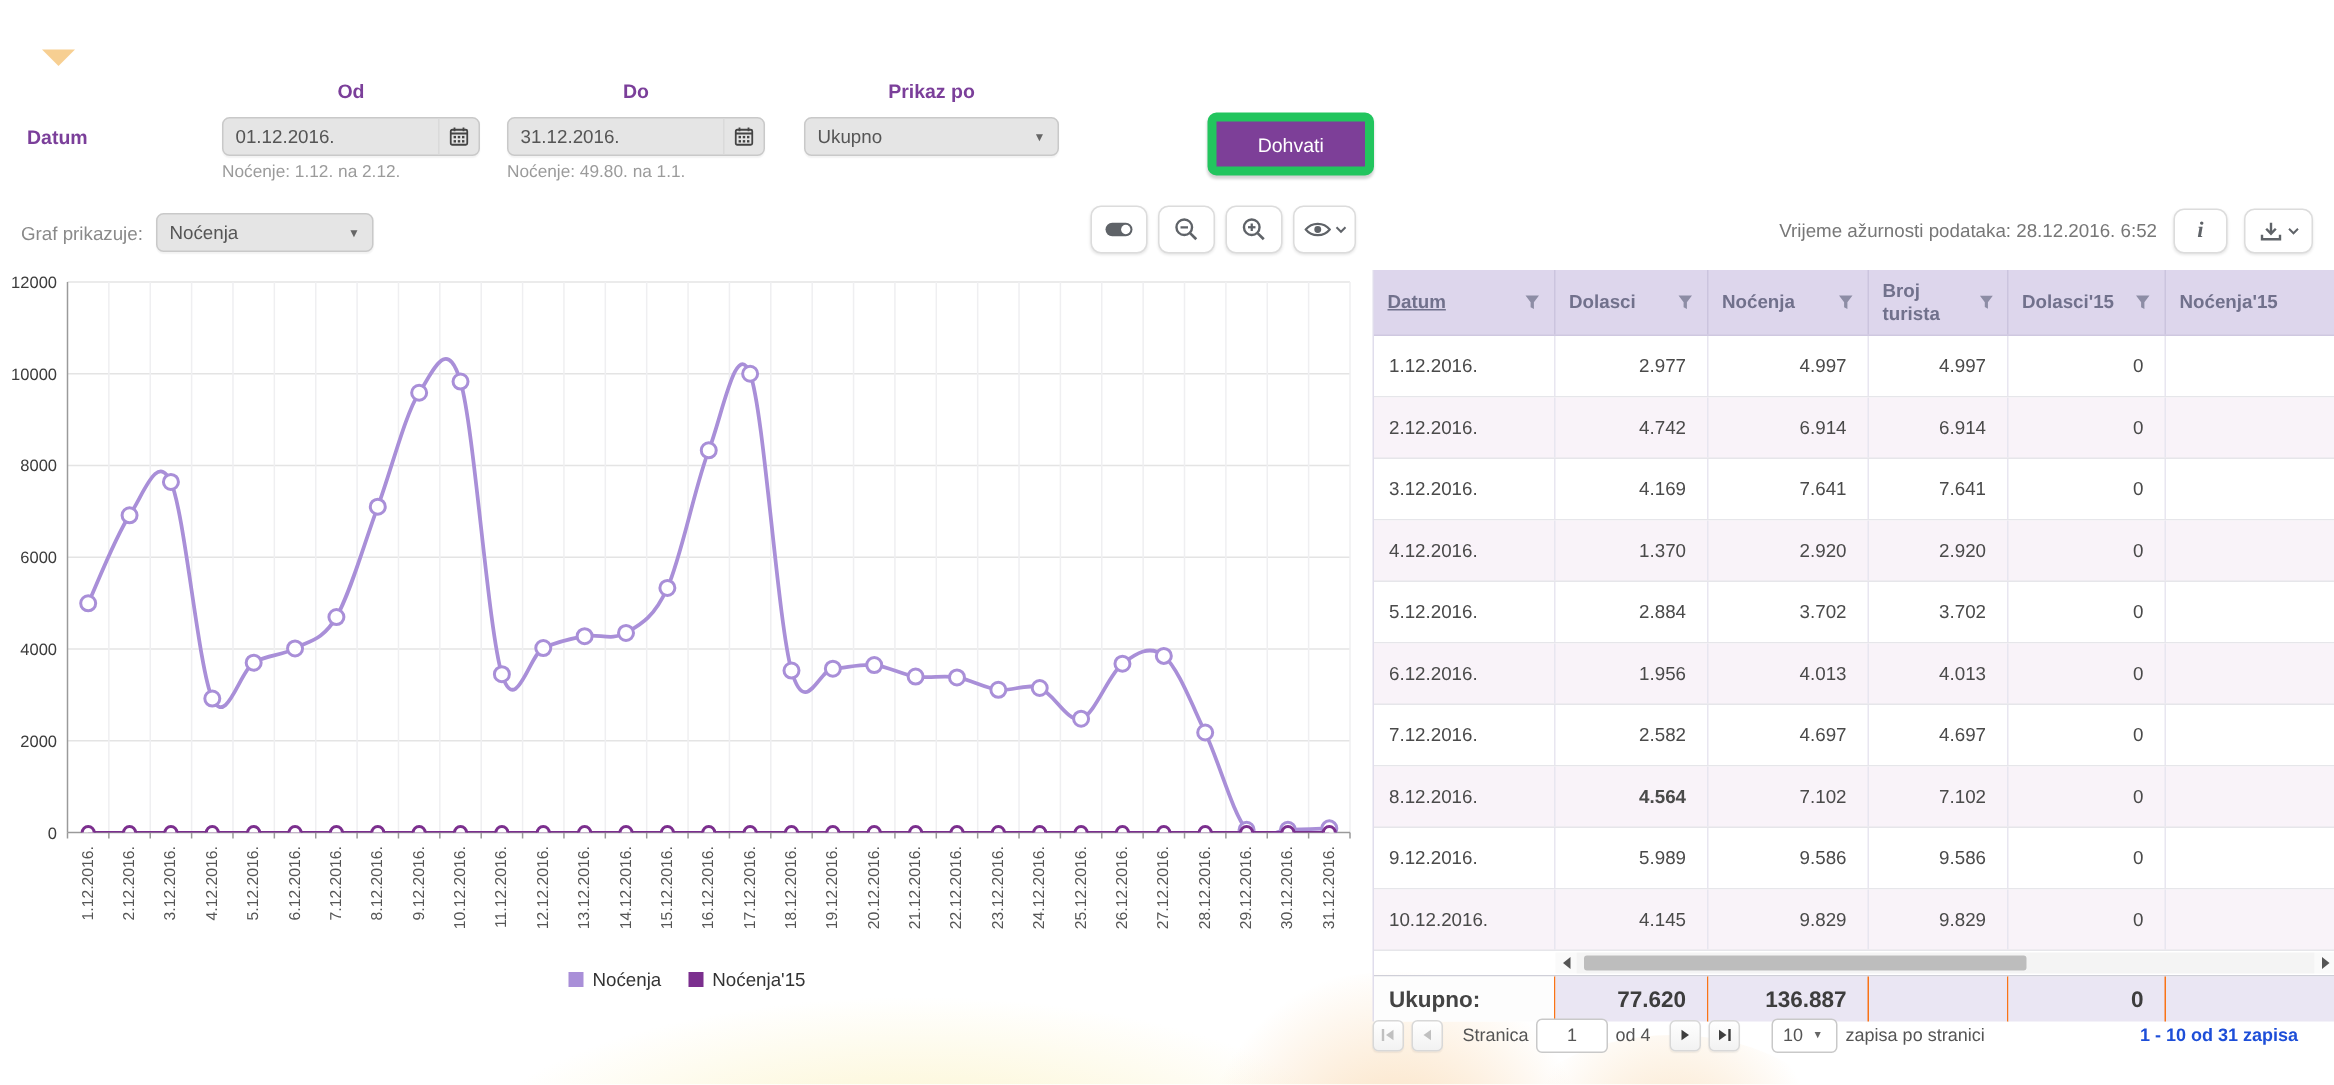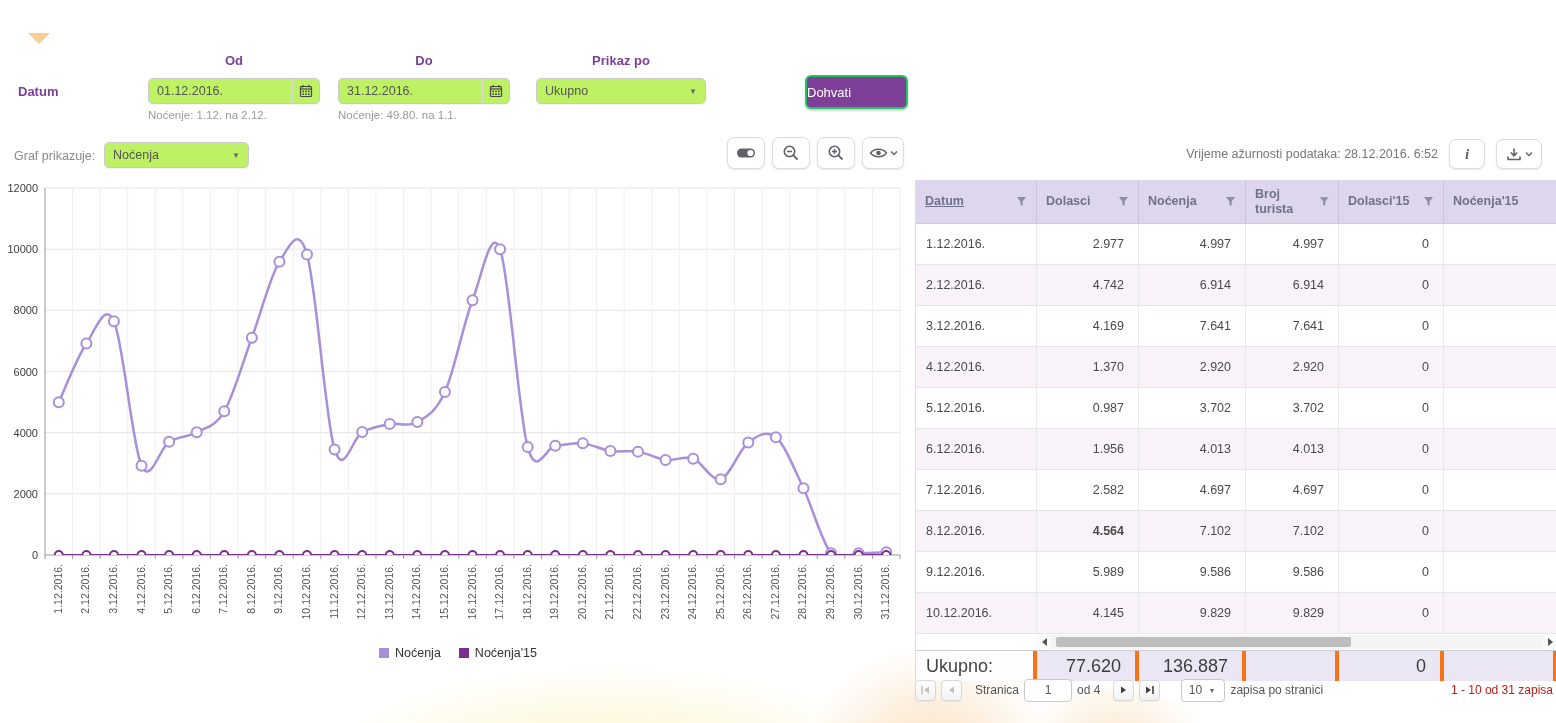--- a/index.html
+++ b/index.html
@@ -19,32 +19,32 @@
   #tab-turisti{position:absolute;left:0;top:0;height:24px;min-width:150px;background:#fdeabc;
       border:1px solid #eec985;border-radius:6px;display:flex;align-items:center;padding:0 14px;
       font-size:12.5px;font-weight:bold;color:#57523f;box-sizing:border-box;}
   #tab-caret{position:absolute;left:28px;top:33px;width:0;height:0;
       border-left:11px solid transparent;border-right:11px solid transparent;border-top:11px solid #f7cf92;}
 
   .plabel{position:absolute;color:#7b3f9a;font-weight:bold;font-size:13px;}
   .hint{position:absolute;color:#9b9b9b;font-size:11.5px;}
   .glabel{position:absolute;color:#8a8a8a;font-size:12.5px;}
 
-  .inputbox{position:absolute;height:26px;background:#bef264;border:1px solid #c9c9c9;border-radius:5px;
+  .inputbox{position:absolute;height:26px;background:#e5e5e5;border:1px solid #c9c9c9;border-radius:5px;
       box-sizing:border-box;display:flex;align-items:center;font-size:12.5px;color:#555;
       box-shadow:0 1px 1px rgba(0,0,0,0.05);}
   .inputbox .txt{flex:1;padding:0 8px;white-space:nowrap;overflow:hidden;}
   .inputbox .seg{width:26px;align-self:stretch;display:flex;align-items:center;justify-content:center;
       border-left:1px solid #dadada;color:#555;}
   .inputbox .caretseg{width:24px;align-self:stretch;display:flex;align-items:center;justify-content:center;
       color:#666;font-size:8px;}
 
   #btn-dohvati{position:absolute;left:805px;top:75px;width:99px;height:30px;background:#7d3f98;
-      border:2px solid #22c55e;border-radius:6px;color:#fff;font-size:13px;display:flex;align-items:center;
-      box-shadow:0 2px 2px rgba(0,0,0,0.18);cursor:pointer;}
+      border:6px solid #22c55e;border-radius:6px;color:#fff;font-size:13px;display:flex;align-items:center;
+      justify-content:center;box-shadow:0 2px 2px rgba(0,0,0,0.18);cursor:pointer;}
 
   #toolbar{position:absolute;left:727px;top:137px;display:flex;gap:7px;}
   .toolbtn{width:38px;height:32px;background:#fff;border:1px solid #dcdcdc;border-radius:7px;
       box-shadow:0 1px 2px rgba(0,0,0,0.10);display:flex;align-items:center;justify-content:center;gap:2px;padding:0;}
 
   #infobar{position:absolute;left:1100px;top:147px;width:338px;text-align:right;font-size:12.5px;color:#777;}
   #btn-info{position:absolute;left:1449px;top:139px;width:36px;height:30px;}
   #btn-download{position:absolute;left:1496px;top:139px;width:46px;height:30px;}
   #btn-info span{font-family:"Liberation Serif",serif;font-weight:bold;font-style:italic;font-size:15px;color:#5f6368;}
 
@@ -65,38 +65,38 @@
   .tcell{display:flex;align-items:center;box-sizing:border-box;border-right:1px solid #e8e6f0;
       font-size:12.5px;color:#4a4a4a;padding:0 14px 0 10px;overflow:hidden;}
   .tcell.num{justify-content:flex-end;}
   #hscroll{display:flex;align-items:center;height:16px;margin-left:121px;}
   .sarr{width:14px;height:14px;display:flex;align-items:center;justify-content:center;background:#fafafa;border:0;padding:0;}
   .tri-l{width:0;height:0;border-top:4px solid transparent;border-bottom:4px solid transparent;border-right:5px solid #555;}
   .tri-r{width:0;height:0;border-top:4px solid transparent;border-bottom:4px solid transparent;border-left:5px solid #555;}
   #strack{flex:1;height:14px;background:#f4f4f4;position:relative;}
   #sthumb{position:absolute;left:5px;width:60%;top:2px;bottom:2px;background:#bdbdbd;border-radius:2px;}
   #tfoot{display:flex;height:30px;border-top:1px solid #cfcfd8;background:#fdfdfd;}
-  .fcell{display:flex;align-items:center;box-sizing:border-box;font-weight:normal;font-size:18px;
-      border-right:4px solid #f97316;color:#3d3d3d;}
+  .fcell{display:flex;align-items:center;box-sizing:border-box;font-weight:bold;font-size:15px;
+      border-right:1px solid #f97316;color:#3d3d3d;}
   .fcell.shade{background:#eae6f3;justify-content:flex-end;padding-right:14px;}
   .fcell.flabel{background:#fdfdfd;padding-left:10px;color:#444;}
 
   
   #pager{position:absolute;left:915px;top:677px;width:641px;height:26px;display:flex;align-items:center;
       gap:5px;font-size:12px;color:#555;}
   .pbtn{width:21px;height:21px;border:1px solid #d8d8d8;border-radius:4px;background:linear-gradient(#fff,#f2f2f2);
       display:flex;align-items:center;justify-content:center;padding:0;box-shadow:0 1px 1px rgba(0,0,0,0.06);}
   #page-input{width:48px;height:23px;border:1px solid #c9c9c9;border-radius:4px;text-align:center;font-size:12px;
       color:#555;box-sizing:border-box;font-family:"Liberation Sans",sans-serif;}
   .psel{width:44px;height:23px;border:1px solid #c9c9c9;border-radius:4px;display:flex;align-items:center;
       font-size:12px;color:#555;background:#fff;box-sizing:border-box;}
   .psel .pv{flex:1;text-align:center;}
   .psel .pc{width:16px;font-size:7px;color:#666;}
   .ml8{margin-left:8px;} .ml16{margin-left:16px;}
-  #range-label{margin-left:auto;padding-right:3px;color:#b91c1c;}
+  #range-label{margin-left:auto;padding-right:24px;color:#1d4ed8;font-weight:bold;}
   svg{display:block;}
 </style>
 </head>
 <body>
 
 <div id="app">
   <div class="decor" id="blob-yellow"></div>
   <div class="decor" id="blob-peach1"></div>
   <div class="decor" id="blob-peach2"></div>
 
@@ -466,21 +466,21 @@
         <div class="trow alt">
           <div class="tcell" style="width: 121px;">4.12.2016.</div>
           <div class="tcell num" style="width: 102px;">1.370</div>
           <div class="tcell num" style="width: 107px;">2.920</div>
           <div class="tcell num" style="width: 93px;">2.920</div>
           <div class="tcell num" style="width: 105px;">0</div>
           <div class="tcell num" style="width: 113px;"></div>
         </div>
         <div class="trow">
           <div class="tcell" style="width: 121px;">5.12.2016.</div>
-          <div class="tcell num" style="width: 102px;">0.987</div>
+          <div class="tcell num" style="width: 102px;">2.884</div>
           <div class="tcell num" style="width: 107px;">3.702</div>
           <div class="tcell num" style="width: 93px;">3.702</div>
           <div class="tcell num" style="width: 105px;">0</div>
           <div class="tcell num" style="width: 113px;"></div>
         </div>
         <div class="trow alt">
           <div class="tcell" style="width: 121px;">6.12.2016.</div>
           <div class="tcell num" style="width: 102px;">1.956</div>
           <div class="tcell num" style="width: 107px;">4.013</div>
           <div class="tcell num" style="width: 93px;">4.013</div>

